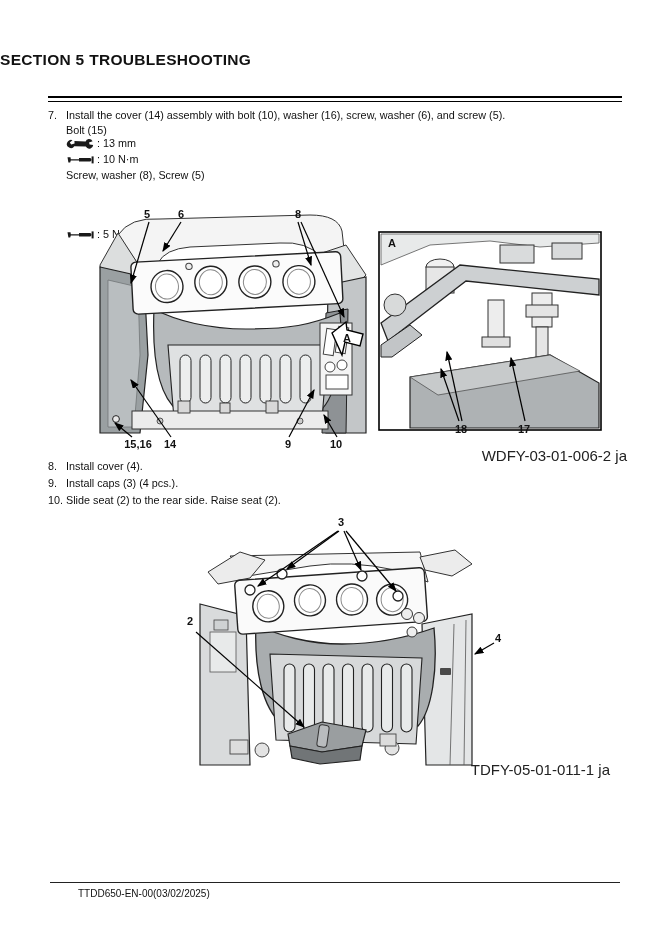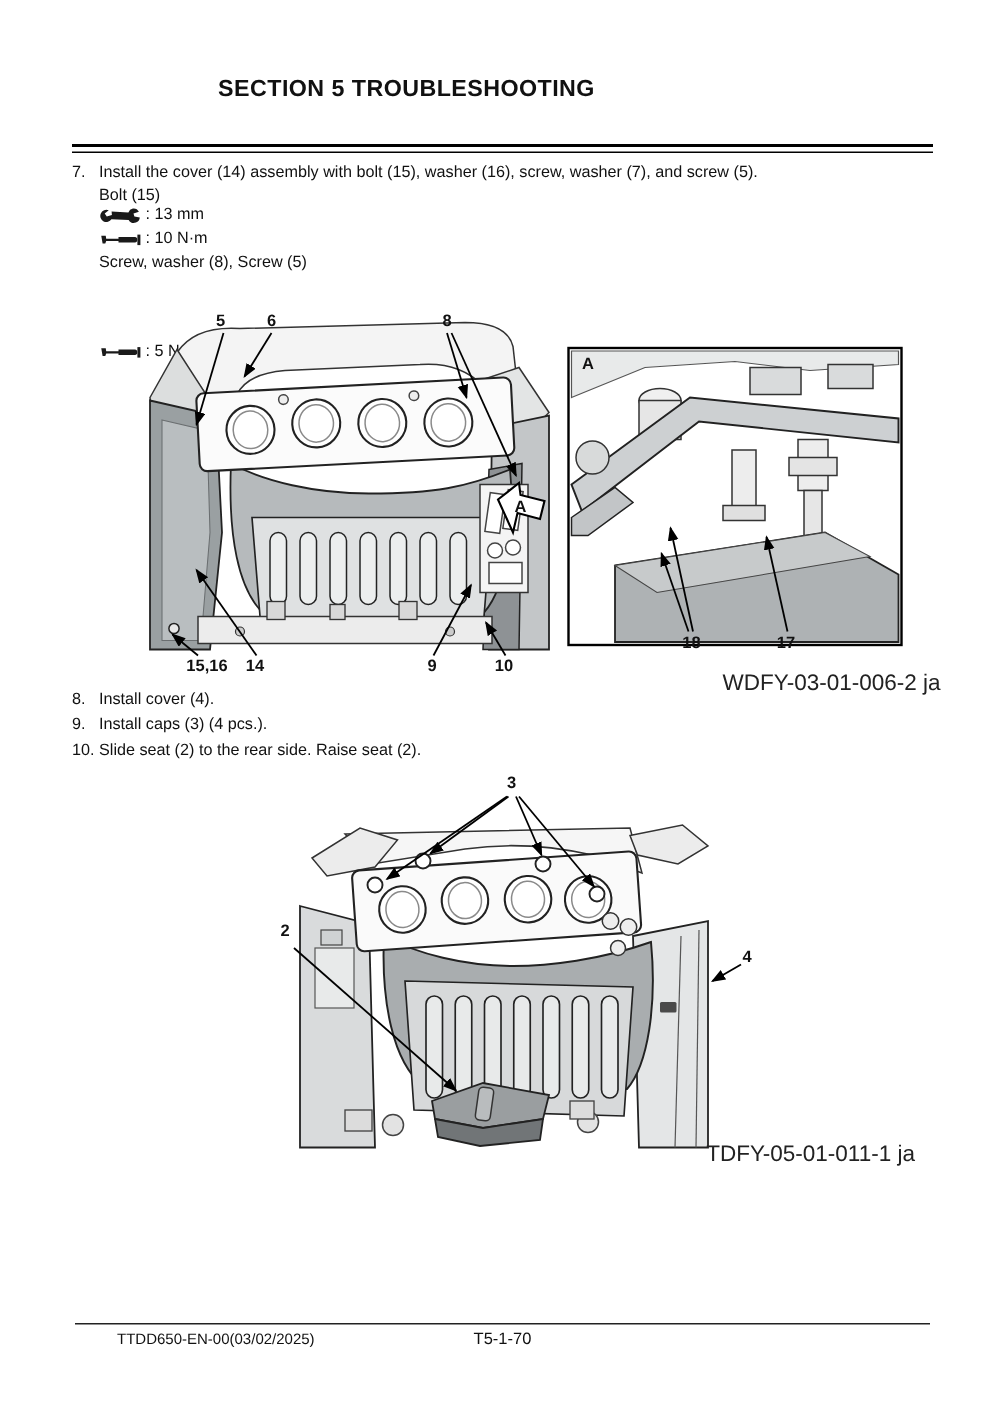--- a/index.html
+++ b/index.html
@@ -1,21 +1,21 @@
 <!DOCTYPE html>
 <html><head>
 <meta charset="utf-8">
 <style>
   html,body{margin:0;padding:0;background:#fff;}
   .page{
     position:relative;width:670px;height:946px;background:#ffffff;
     font-family:"Liberation Sans","DejaVu Sans",sans-serif;color:#111;overflow:hidden;
   }
   .abs{position:absolute;}
-  .title{top:51px;left:0;width:542px;text-align:center;font-size:15.5px;font-weight:bold;letter-spacing:.3px;}
+  .title{top:51px;left:0;width:542px;text-align:left;font-size:15.5px;font-weight:bold;letter-spacing:.3px;}
   .subtitle{top:74px;left:0;width:670px;text-align:center;font-size:13.5px;}
   .double-rule{top:96px;left:48px;width:574px;height:3px;border-top:2px solid #000;border-bottom:1px solid #000;}
   .body-text{font-size:10.8px;line-height:13px;white-space:nowrap;}
   .step{left:48px;display:flex;}
   .step .num{display:inline-block;width:18px;flex:0 0 18px;}
   .iconline{display:flex;align-items:center;gap:3px;}
   .iconline svg{display:block;}
   .lbl{position:absolute;font-size:11px;font-weight:bold;transform:translateX(-50%);white-space:nowrap;line-height:11px;}
   .caption{font-size:15px;color:#222;}
   .footer-line{top:882px;left:50px;width:570px;border-top:1.2px solid #222;height:0;}
@@ -27,21 +27,21 @@
 </head>
 <body>
 
 <div class="page">
 
   <div class="abs title">SECTION 5 TROUBLESHOOTING</div>
   <div class="abs double-rule"></div>
 
   <div class="abs body-text step" style="top:109px;">
     <span class="num">7.</span>
-    <span>Install the cover (14) assembly with bolt (15), washer (16), screw, washer (7), and screw (5).</span>
+    <span>Install the cover (14) assembly with bolt (10), washer (16), screw, washer (6), and screw (5).</span>
   </div>
   <div class="abs body-text" style="top:124px;left:66px;">Bolt (15)</div>
 
   <div class="abs body-text iconline" style="top:137px;left:66px;">
     <svg width="28" height="12" viewBox="0 0 28 12">
       <path fill="#1a1a1a" d="M6.5,2.2 A4,4 0 0 0 1.2,4.4 A4,4 0 0 0 3.1,9.6 A4,4 0 0 0 8.3,8.2 L19.8,8.6 A4,4 0 0 0 24.6,10.4 A4,4 0 0 0 27.2,7.0 L23.6,6.4 L23.0,4.4 L26.6,3.2 A4,4 0 0 0 22.6,1.0 A4,4 0 0 0 19.6,3.6 L8.4,3.0 L8.6,5.4 L5.2,6.4 L3.8,4.4 Z"></path>
     </svg>
     <span>: 13 mm</span>
   </div>
 
@@ -272,15 +272,14 @@
     </svg>
 
     <div class="lbl" style="left:171px;top:5px;">3</div>
     <div class="lbl" style="left:20px;top:104px;">2</div>
     <div class="lbl" style="left:328px;top:121px;">4</div>
   </div>
   <div class="abs caption" style="top:761px;right:60px;">TDFY-05-01-011-1 ja</div>
 
   <div class="abs footer-line"></div>
   <div class="abs footer-left">TTDD650-EN-00(03/02/2025)</div>
-  <div class="abs footer-center">T5-1-70</div>
 
 </div>
 
 </body></html>

